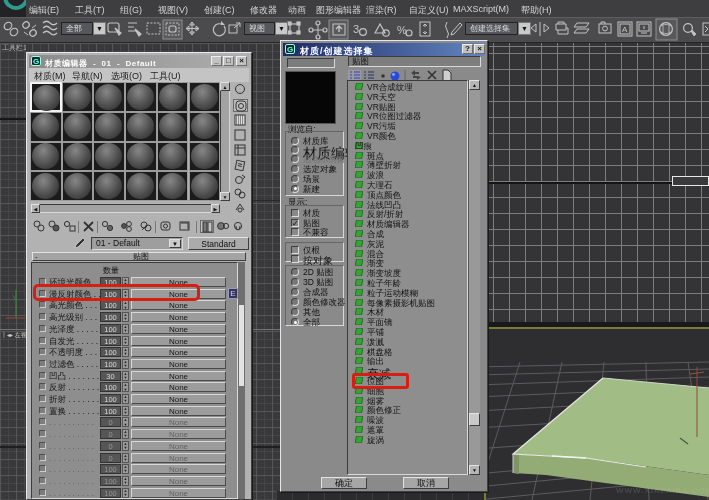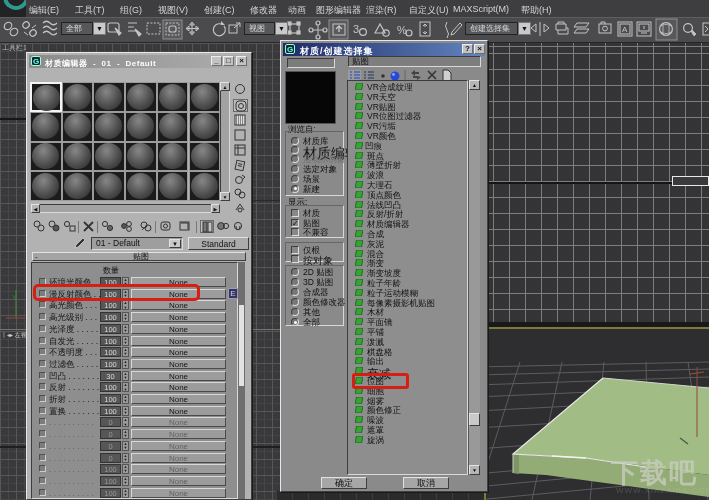--- a/index.html
+++ b/index.html
@@ -70,21 +70,20 @@
   <polygon points="27,125 100,129 223,146 223,168 60,146 27,144" fill="#93ac76"></polygon>
   <polygon points="27,125 27,144 33,145 33,126" fill="#7e9465"></polygon>
   <polyline points="117,49 27,125 100,129 160,138" fill="none" stroke="#e8e8e8" stroke-width="1.2"></polyline>
   <line x1="117" y1="49" x2="223" y2="59" stroke="#d0d8c8" stroke-width="1.1"></line>
   <line x1="27" y1="125" x2="27" y2="144" stroke="#cccccc" stroke-width="1"></line>
   <line x1="66" y1="127" x2="100" y2="129" stroke="#f2f2f2" stroke-width="1.6"></line>
   <line x1="211" y1="38" x2="211" y2="108" stroke="#8f4a38" stroke-width="1"></line>
   <line x1="204" y1="45" x2="218" y2="43" stroke="#a0503a" stroke-width="1"></line>
   <path d="M194 109l8 6" stroke="#4a5540" stroke-width="1.2"></path>
 </svg>
-<div class="abs" style="left:611px;top:455px;width:98px;height:30px;color:#ccd0c4;opacity:.72;font-size:27px;font-weight:bold;letter-spacing:2px">下载吧</div>
 <div class="abs" style="left:616px;top:486px;width:93px;color:#bfc3b8;opacity:.22;font-size:8px;letter-spacing:1px;white-space:nowrap">WWW.XIAZAIBA.COM</div>
 
 <div class="abs" style="left:276px;top:491px;width:208px;height:9px;background:#2b2b2d;background-image:repeating-linear-gradient(to right,#3d3d3f 0 1px,transparent 1px 16px)"></div>
 
 <div id="menubar">
  <div class="abs" style="left:0;top:0;width:26px;height:17px;background:#232325;overflow:hidden">
   <div class="abs" style="left:3px;top:-16px;width:26px;height:26px;border-radius:50%;border:4px solid #2e9a8e;border-top-color:transparent;border-left-color:transparent;transform:rotate(30deg)"></div>
  </div>
  <span style="left:29px">编辑(E)</span>
       <span style="left:75px">工具(T)</span>
@@ -172,20 +171,26 @@
 
 <div class="abs" style="left:2px;top:43px;width:24px;height:8px;color:#b9b9b9;font-size:7px;overflow:hidden;white-space:nowrap">工具栏1</div>
 
 <div class="win" id="mated" style="left:26px;top:52px;width:226px;height:448px">
  <div class="abs" style="left:2px;top:2px;width:220px;height:13px;background:linear-gradient(to right,#8b8b8b,#aeaeae);color:#fdfdfd;font-size:9px;font-weight:bold">
    <span class="abs" style="left:2px;top:1px;width:10px;height:10px;background:#0c2c2c;border:1px solid #9fd;border-radius:2px;color:#6fe;font-size:8px;line-height:9px;text-align:center">G</span>
    <span class="abs" style="left:16px;top:2.5px;font-size:8px;letter-spacing:0.5px">材质编辑器&nbsp; - &nbsp;01&nbsp; - &nbsp;Default</span>
    <span class="tbtn" style="right:27px;top:1px">_</span>
         <span class="tbtn" style="right:15px;top:1px">□</span>
         <span class="tbtn" style="right:2px;top:1px">×</span>
+ </div>
+ <div class="abs" style="left:2px;top:15px;width:220px;height:14px;background:#c4c4c4;color:#1a1a1a;font-size:9px">
+  <span class="abs" style="left:5px;top:2px">材质(M)</span>
+        <span class="abs" style="left:43px;top:2px">导航(N)</span>
+        <span class="abs" style="left:82px;top:2px">选项(O)</span>
+        <span class="abs" style="left:121px;top:2px">工具(U)</span>
  </div>
  <div id="slots">
         <div class="abs" style="left:3.0px;top:29.0px;width:31.7px;height:29.8px;background:#1b1b1b;border:2px solid #f4f4f4">
           <div style="position:absolute;left:1px;top:0.5px;width:27px;height:26px;border-radius:50%;background:radial-gradient(ellipse at 42% 30%,#878787,#4e4e4e 55%,#262626 98%)"></div>
         </div>
         <div class="abs" style="left:34.7px;top:29.0px;width:31.7px;height:29.8px;background:#1b1b1b;border:1px solid #9b9b9b">
           <div style="position:absolute;left:1px;top:0.5px;width:27px;height:26px;border-radius:50%;background:radial-gradient(ellipse at 42% 30%,#878787,#4e4e4e 55%,#262626 98%)"></div>
         </div>
         <div class="abs" style="left:66.4px;top:29.0px;width:31.7px;height:29.8px;background:#1b1b1b;border:1px solid #9b9b9b">
           <div style="position:absolute;left:1px;top:0.5px;width:27px;height:26px;border-radius:50%;background:radial-gradient(ellipse at 42% 30%,#878787,#4e4e4e 55%,#262626 98%)"></div>
@@ -598,21 +603,21 @@
           <polygon points="1.5,0 8,0 6.5,7 0,7" fill="#35a435" stroke="#176017" stroke-width="0.8"></polygon>
         </svg>
         <div style="position:absolute;left:19px;top:40.2px;font-size:8.5px;color:#111;white-space:nowrap">VR污垢</div>
         <svg style="position:absolute;left:7px;top:51px" width="8" height="7">
           <polygon points="1.5,0 8,0 6.5,7 0,7" fill="#35a435" stroke="#176017" stroke-width="0.8"></polygon>
         </svg>
         <div style="position:absolute;left:19px;top:50px;font-size:8.5px;color:#111;white-space:nowrap">VR颜色</div>
         <svg style="position:absolute;left:7px;top:60.800000000000004px" width="8" height="7">
           <polygon points="1.5,0 8,0 6.5,7 0,7" fill="#35a435" stroke="#176017" stroke-width="0.8"></polygon>
         </svg>
-        <div style="position:absolute;left:17px;top:59.800000000000004px;font-size:8.5px;color:#111;white-space:nowrap">凹痕</div>
+        <div style="position:absolute;left:7px;top:59.800000000000004px;font-size:8.5px;color:#111;white-space:nowrap">凹痕</div>
         <svg style="position:absolute;left:7px;top:70.60000000000001px" width="8" height="7">
           <polygon points="1.5,0 8,0 6.5,7 0,7" fill="#35a435" stroke="#176017" stroke-width="0.8"></polygon>
         </svg>
         <div style="position:absolute;left:19px;top:69.60000000000001px;font-size:8.5px;color:#111;white-space:nowrap">斑点</div>
         <svg style="position:absolute;left:7px;top:80.4px" width="8" height="7">
           <polygon points="1.5,0 8,0 6.5,7 0,7" fill="#35a435" stroke="#176017" stroke-width="0.8"></polygon>
         </svg>
         <div style="position:absolute;left:19px;top:79.4px;font-size:8.5px;color:#111;white-space:nowrap">薄壁折射</div>
         <svg style="position:absolute;left:7px;top:90.2px" width="8" height="7">
           <polygon points="1.5,0 8,0 6.5,7 0,7" fill="#35a435" stroke="#176017" stroke-width="0.8"></polygon>

